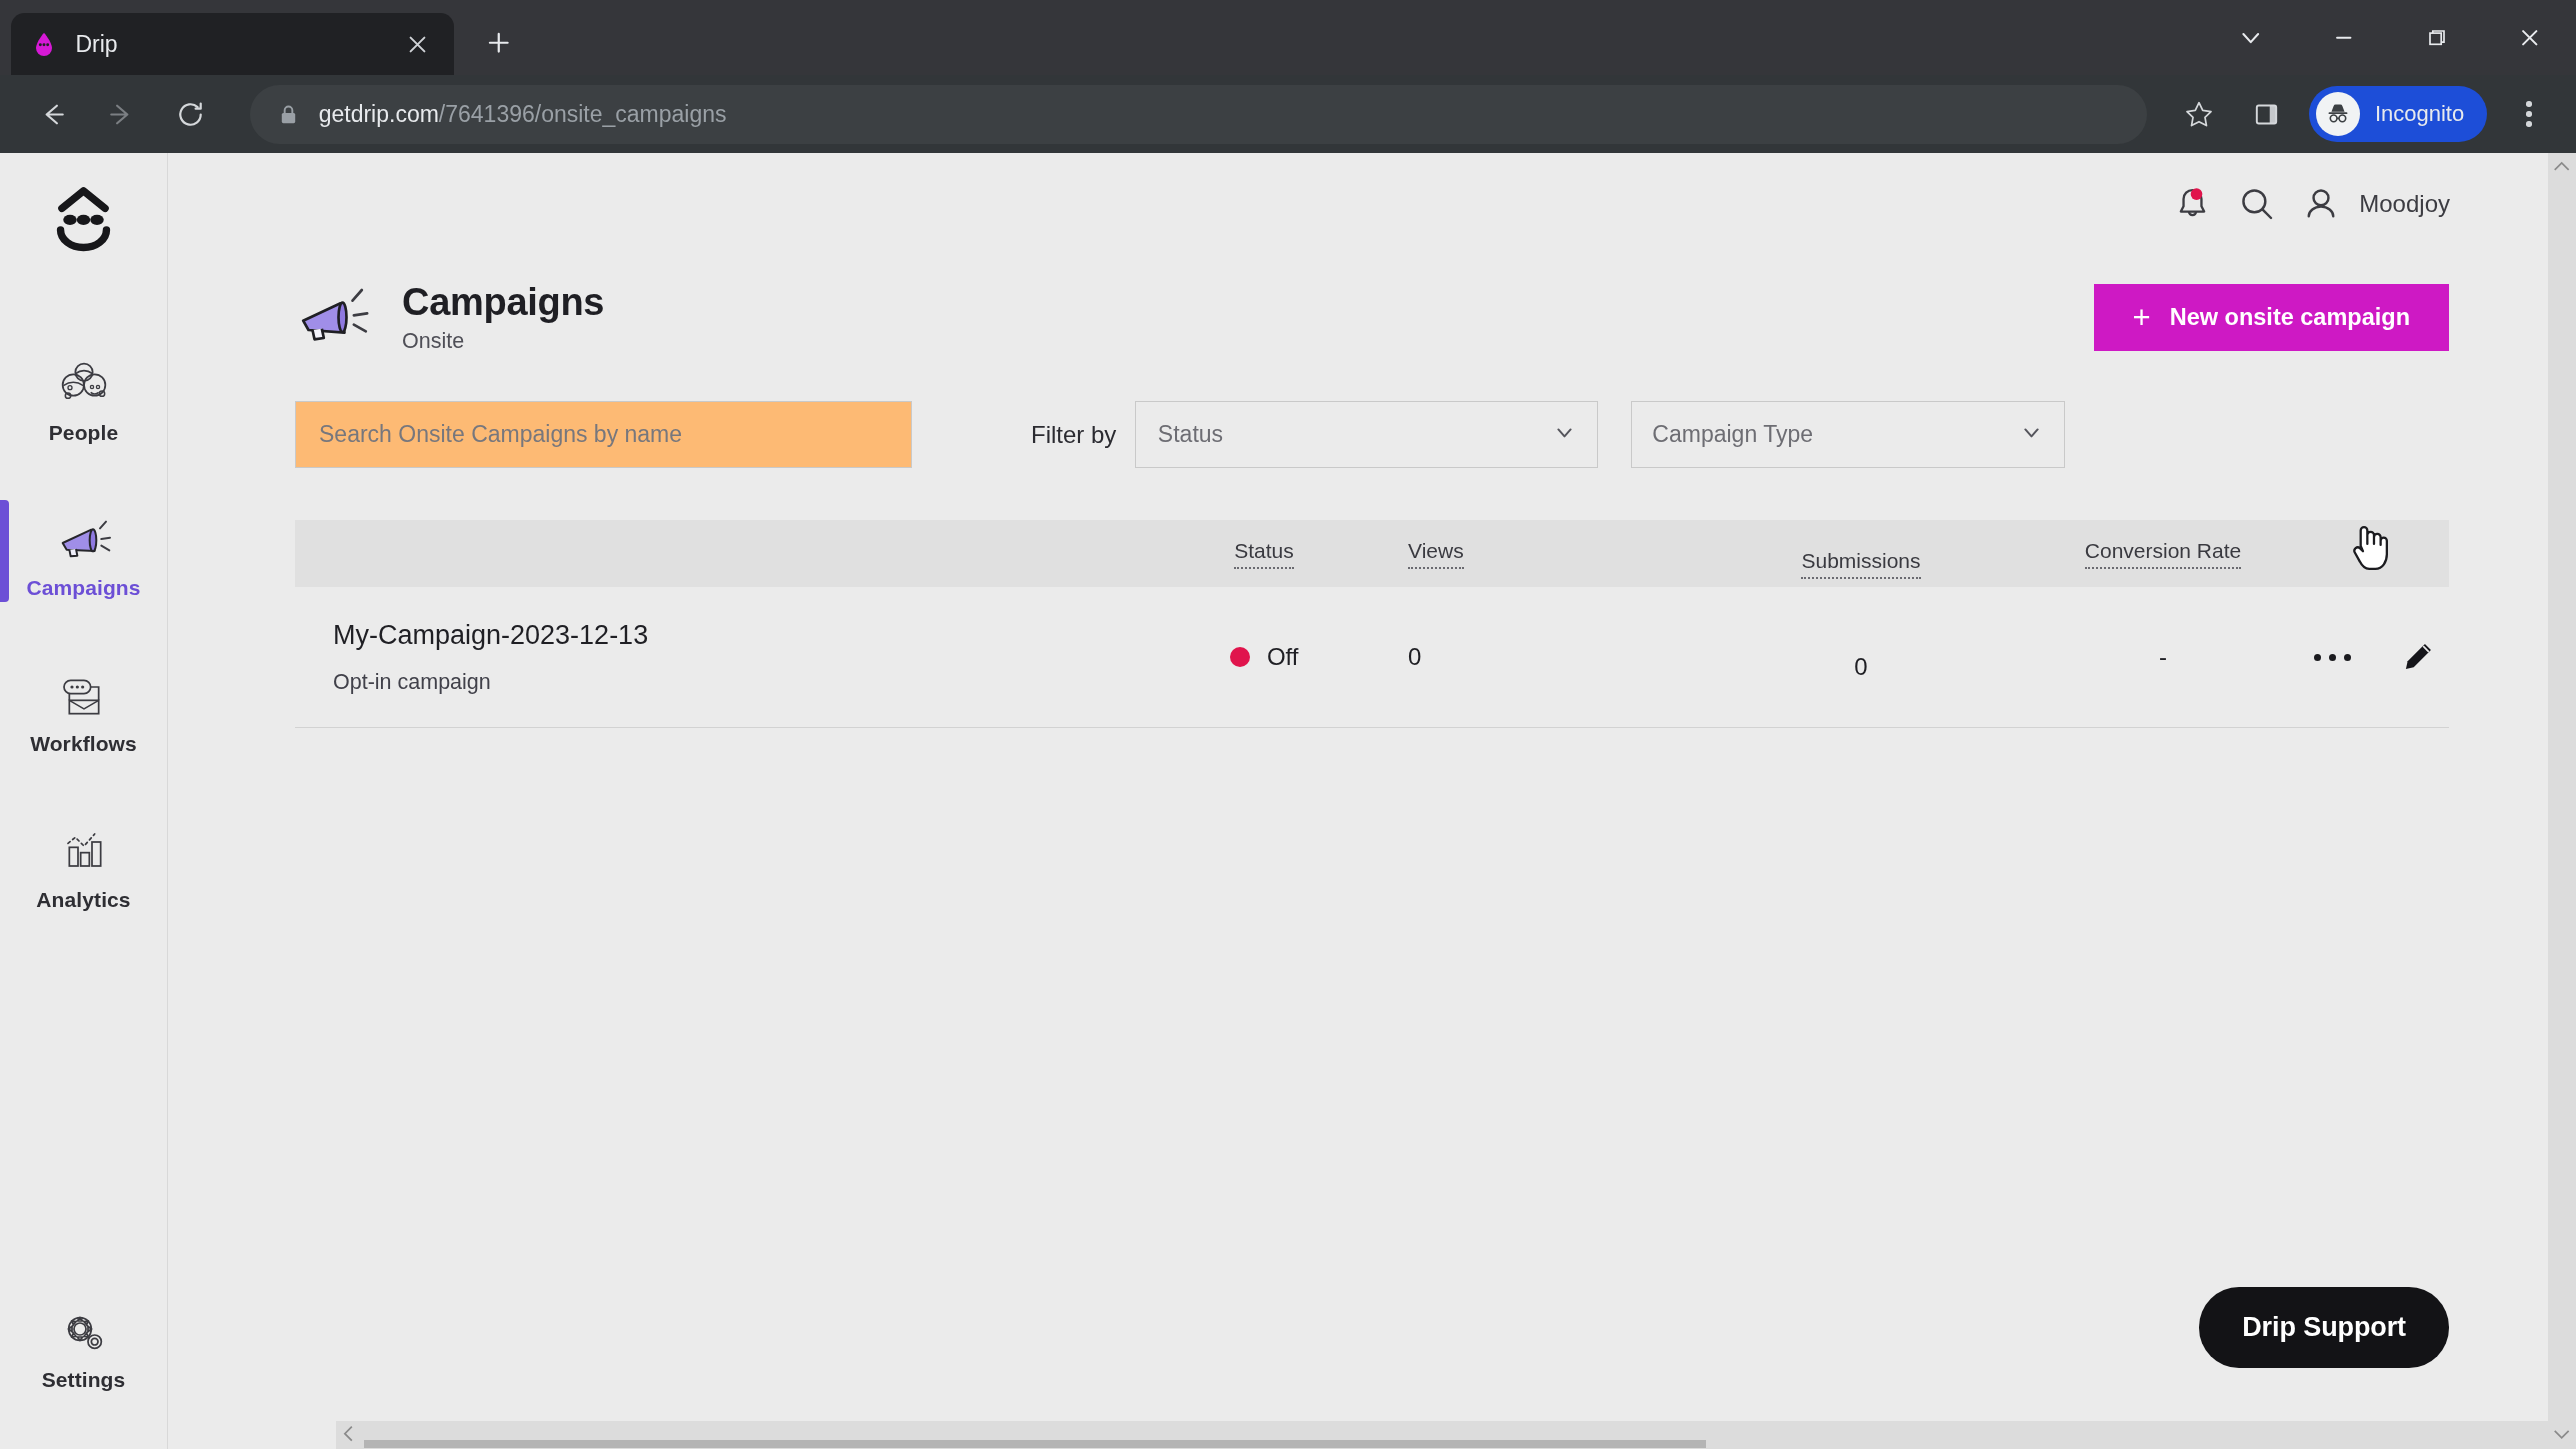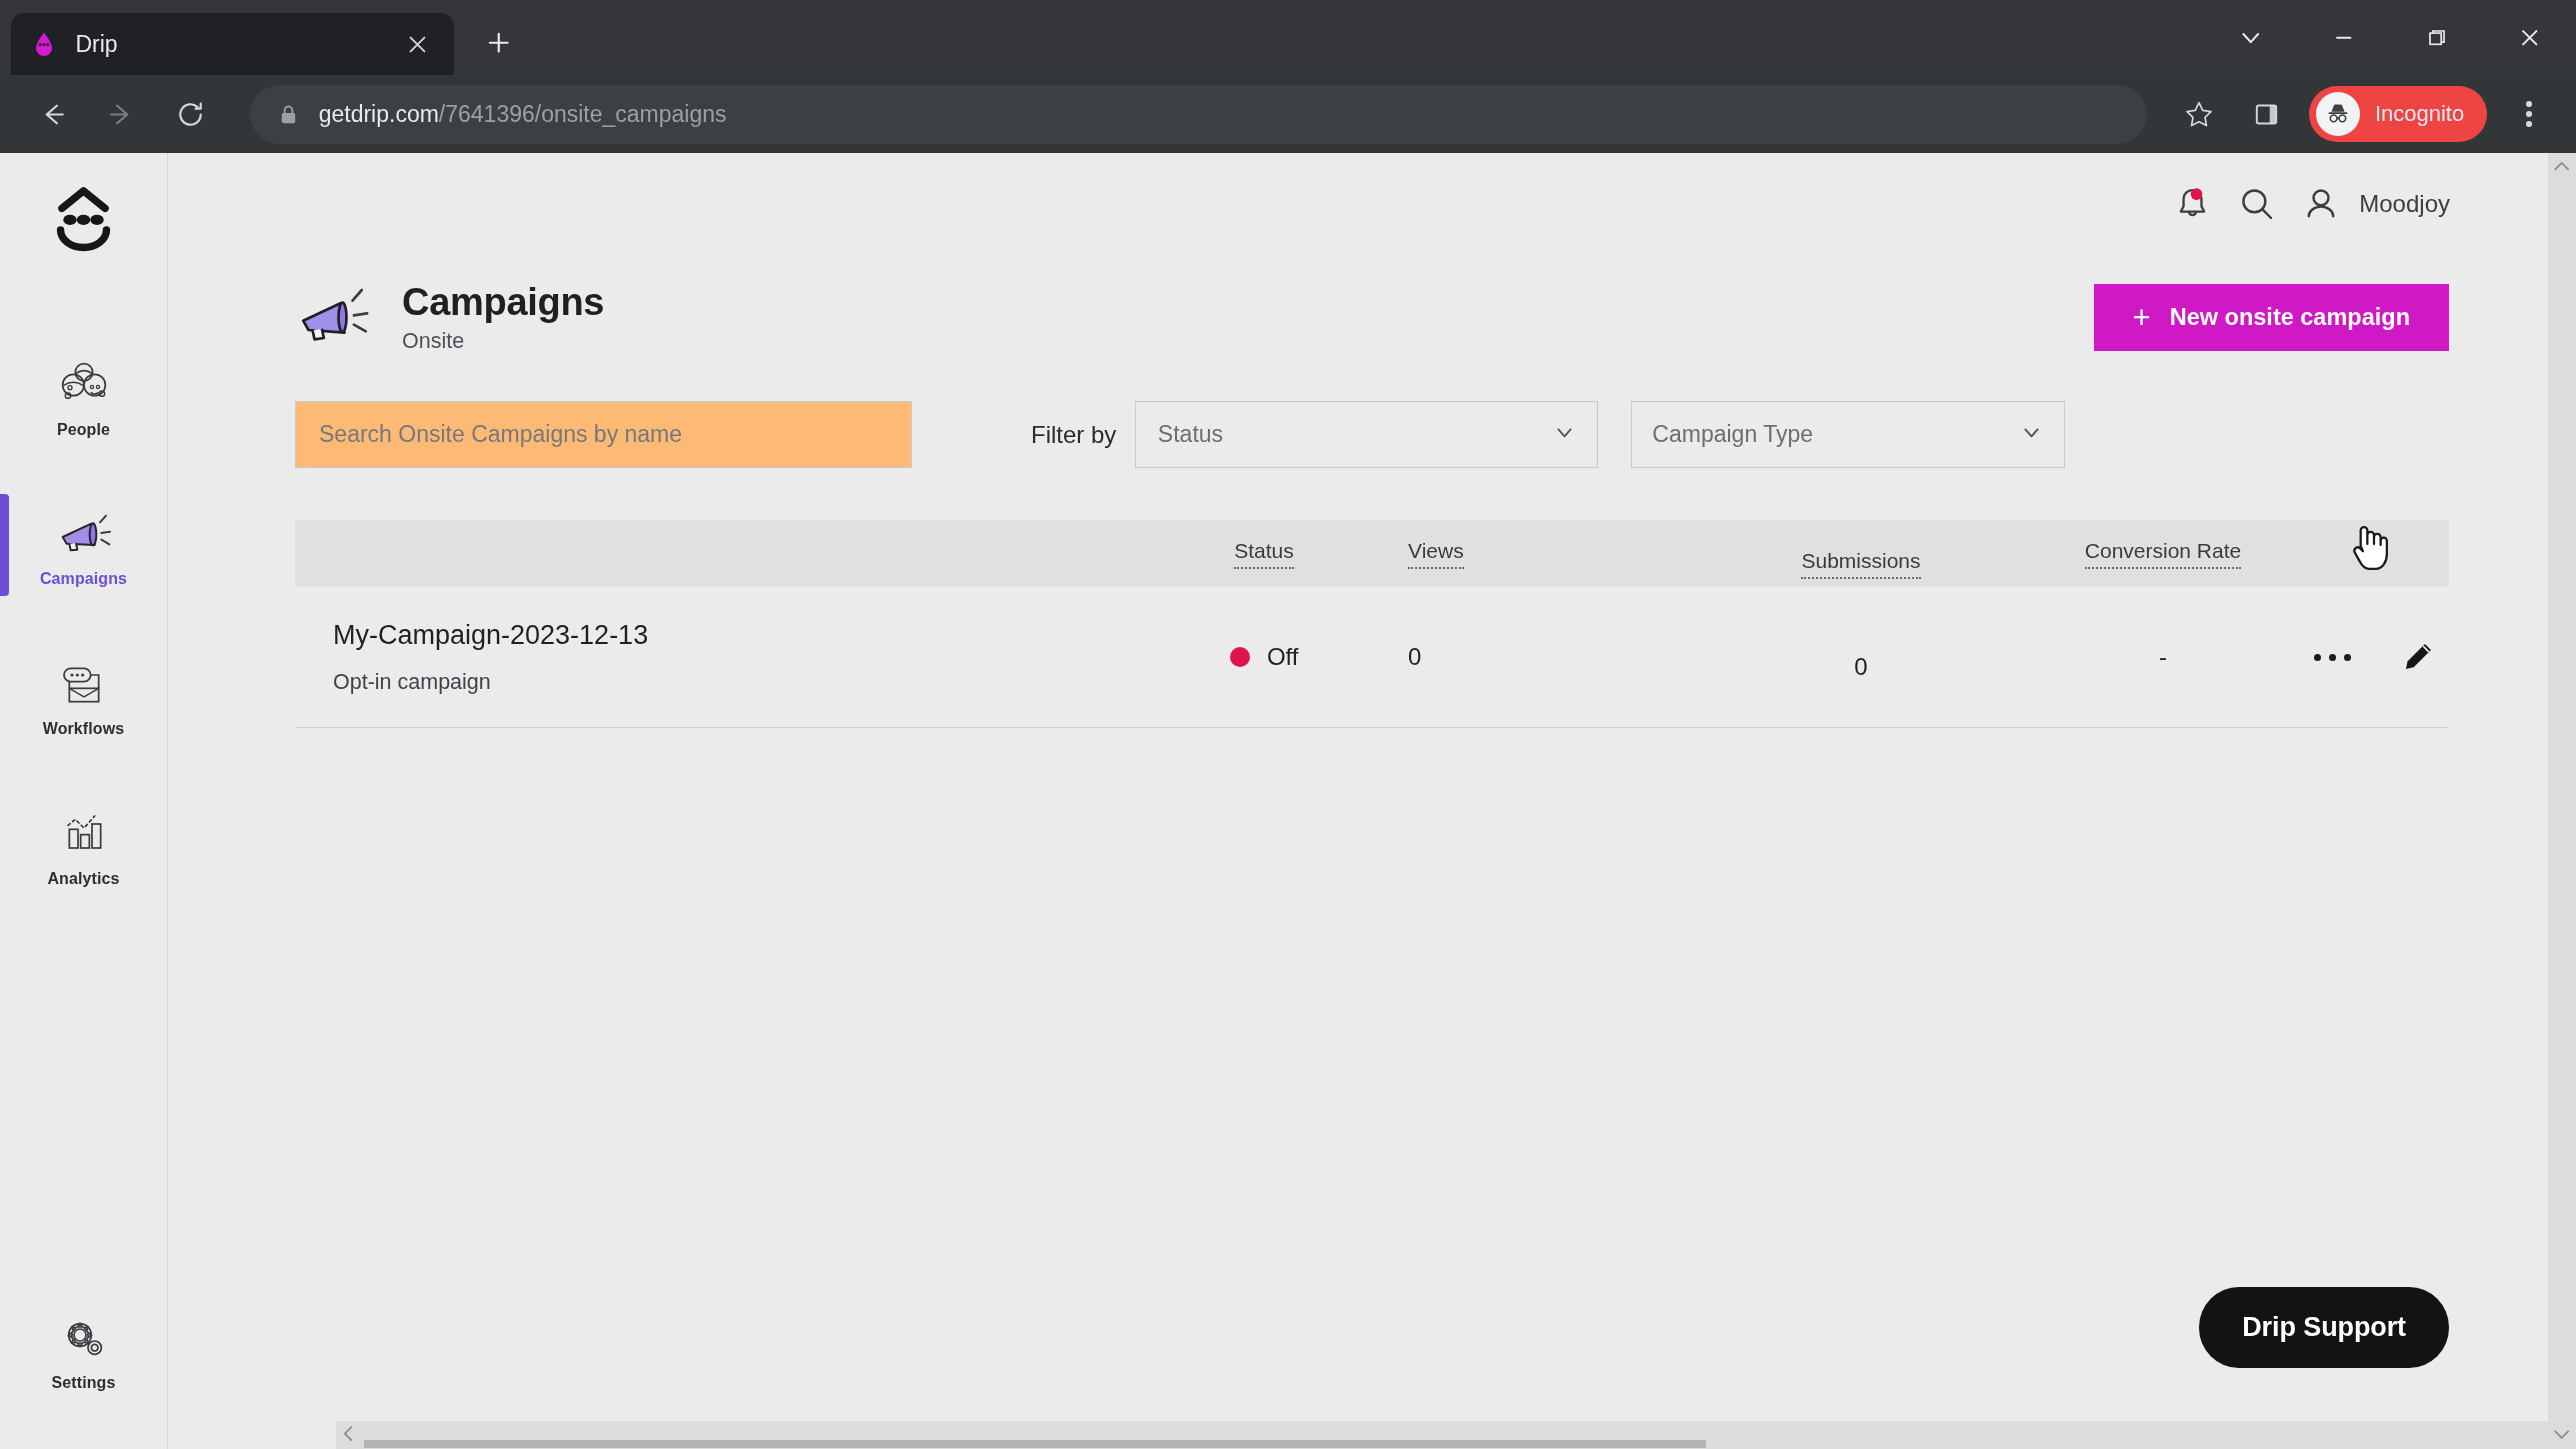--- a/index.html
+++ b/index.html
@@ -94,21 +94,21 @@
   .url { font-size: 23px; color: #9aa0a6; white-space: nowrap; }
   .url b { color: #e8eaed; font-weight: 400; }
   .tb-icon {
     width: 62px; height: 62px;
     display: flex; align-items: center; justify-content: center;
     color: #d5d8db;
     border-radius: 50%;
   }
   .incognito-pill {
     height: 56px;
-    background: #ef4444;
+    background: #1d4ed8;
     border-radius: 28px;
     display: flex; align-items: center;
     padding: 0 23px 0 6.7px;
     gap: 14.8px;
     margin-left: 6.7px;
   }
   .incog-avatar {
     width: 44px; height: 44px; border-radius: 50%;
     background: #f1f3f4;
     display: flex; align-items: center; justify-content: center;
@@ -146,21 +146,21 @@
   .brand-logo { width: 81px; height: 81px; margin-bottom: 81px; }
   .nav-item {
     width: 168px;
     padding: 17.4px 0 14.8px;
     display: flex; flex-direction: column; align-items: center;
     gap: 9.4px;
     position: relative;
     margin-bottom: 38px;
   }
   .nav-item .nav-ico { width: 62px; height: 52px; display:flex; align-items:center; justify-content:center;}
-  .nav-item .nav-label { font-size: 16px; color: #2e2e33; font-weight: 600; letter-spacing: 0.1px; }
+  .nav-item .nav-label { font-size: 21px; color: #2e2e33; font-weight: 600; letter-spacing: 0.1px; }
   .nav-item.active .nav-label { color: #6c4fd6; }
   .nav-item.active::before {
     content: "";
     position: absolute;
     left: 0; top: 2.7px;
     width: 9.4px; height: 102px;
     background: #6c4fd6;
     border-radius: 0 4px 4px 0;
   }
   .nav-spacer { flex: 1; }

